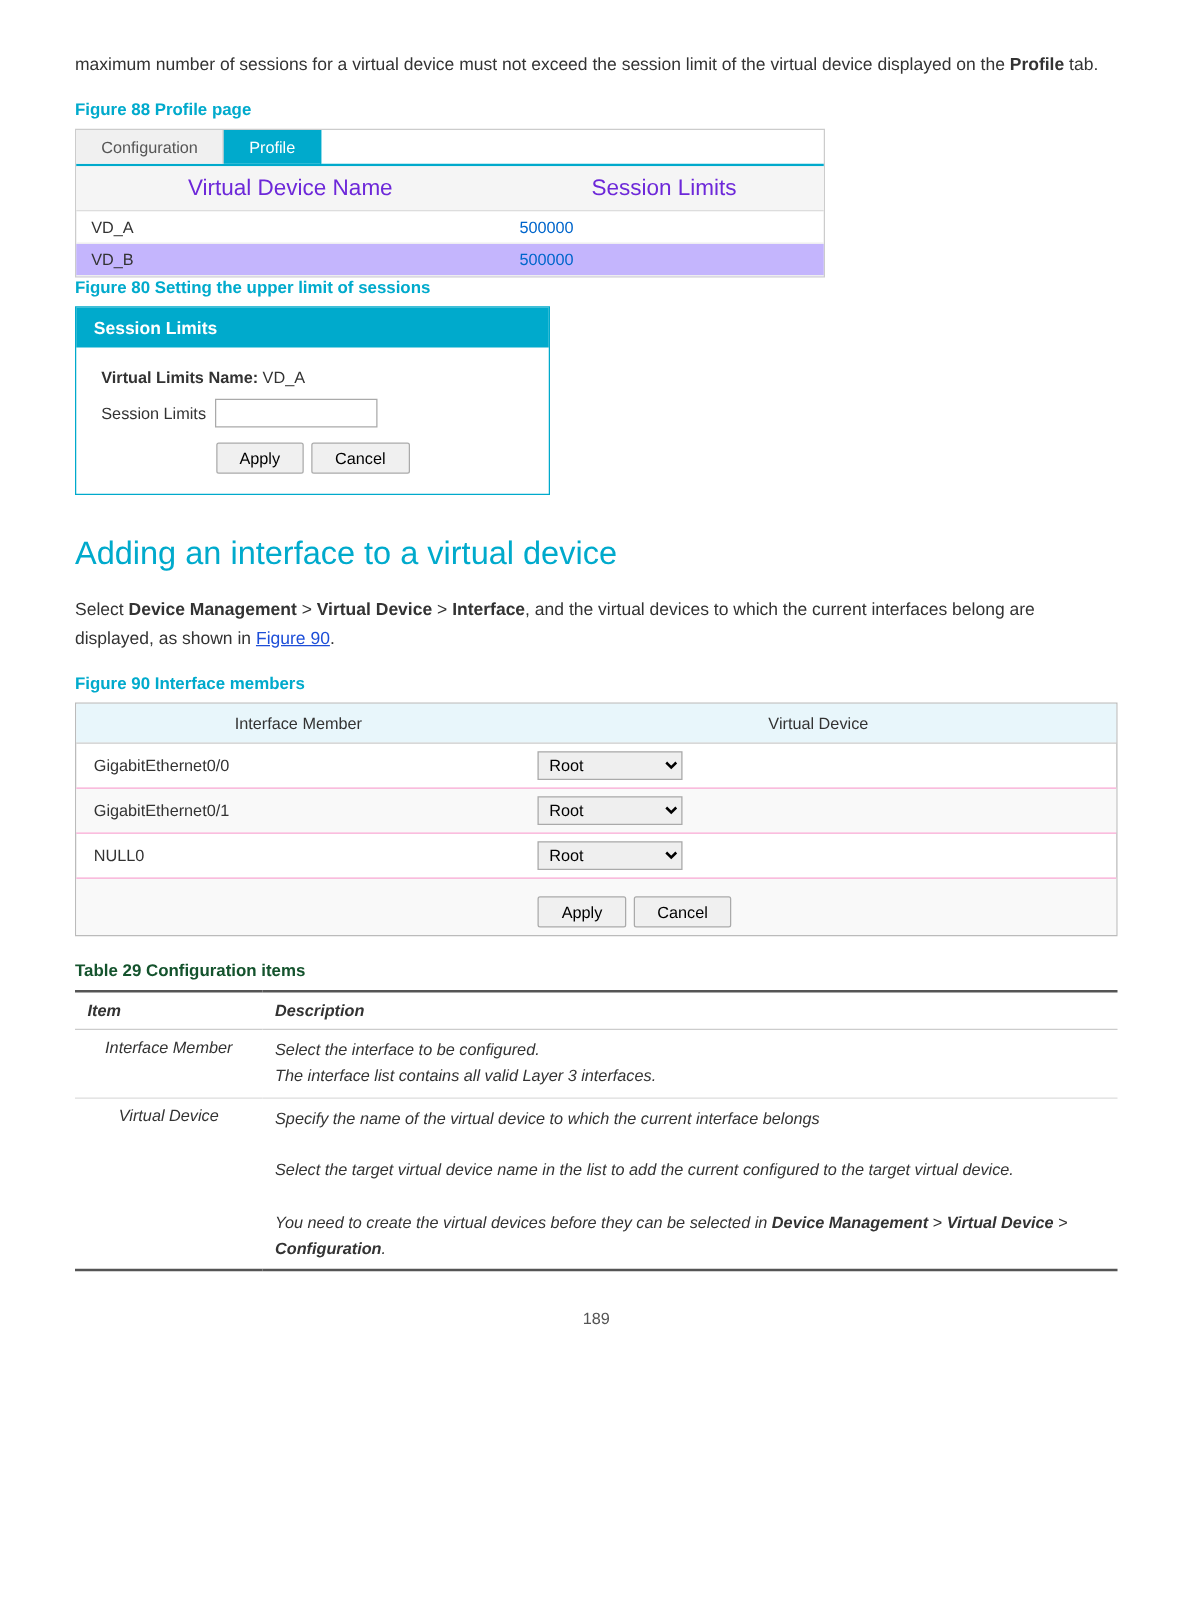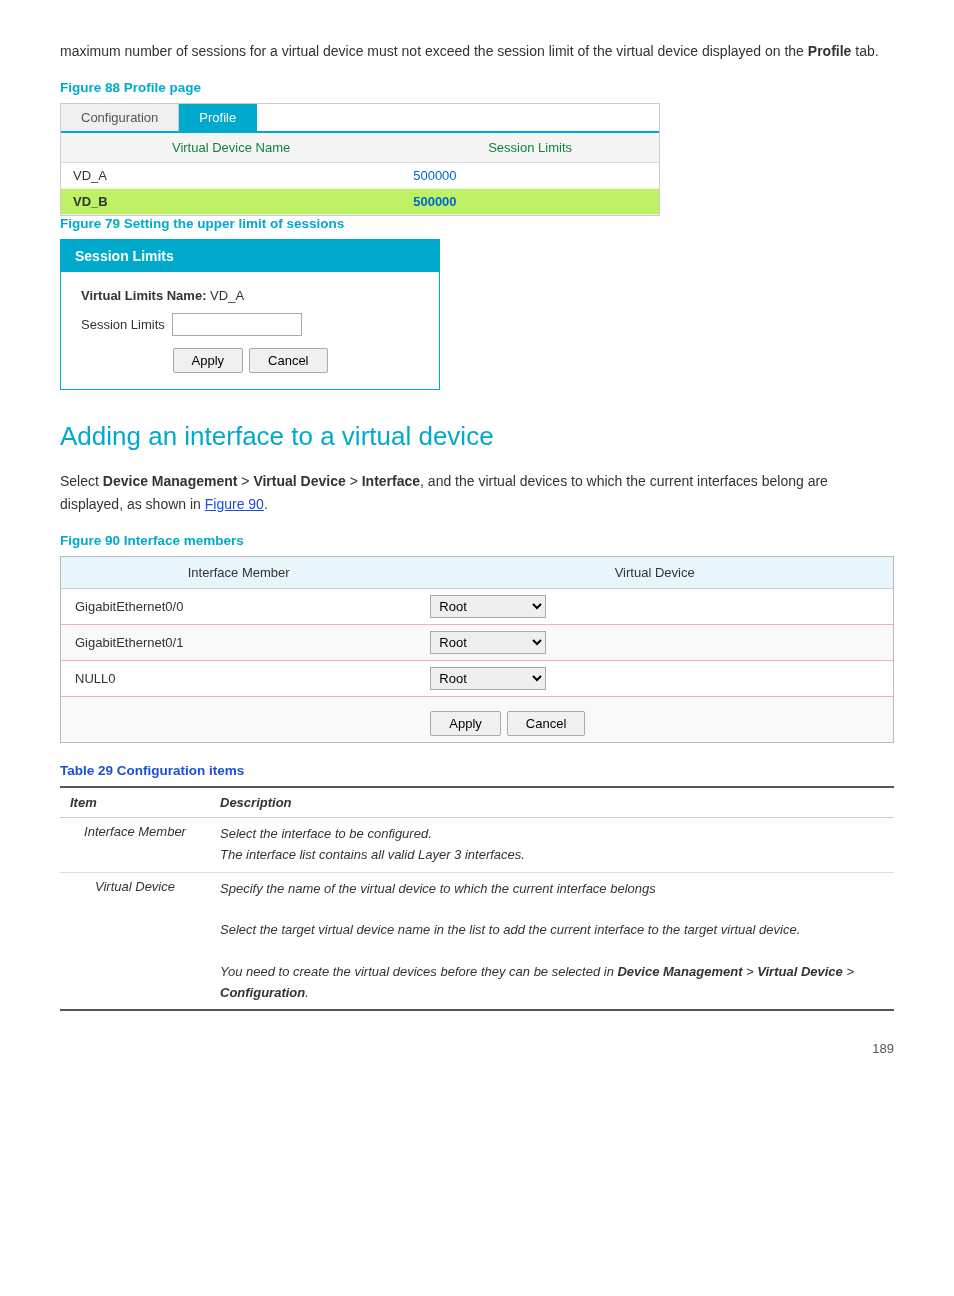--- a/index.html
+++ b/index.html
@@ -49,36 +49,35 @@
     }
     .profile-data-table {
       width: 100%;
       border-collapse: collapse;
     }
     .profile-data-table th {
       background: #f5f5f5;
       padding: 7px 12px;
       text-align: center;
       font-weight: normal;
-      font-size: 13px;
+      font-size: 18px;
       border-bottom: 1px solid #ddd;
-      color: #15803d;
+      color: #6d28d9;
     }
     .profile-data-table td {
       padding: 5px 12px;
       font-size: 13px;
       border-bottom: 1px solid #eee;
     }
     .profile-data-table td a {
       color: #0066cc;
       text-decoration: none;
     }
     .profile-data-table tr:last-child td {
-      background: #bef264;
-      font-weight: bold;
+      background: #c4b5fd;
     }
 
     
     .session-limits-box {
       border: 1px solid #00aacc;
       width: 380px;
     }
     .session-limits-header {
       background: #00aacc;
       color: #fff;
@@ -166,21 +165,21 @@
     }
     .interface-table select {
       border: 1px solid #aaa;
       padding: 2px 4px;
       font-size: 13px;
       width: 116px;
     }
 
     
     .config-table-title {
-      color: #1d4ed8;
+      color: #14532d;
       font-weight: bold;
       margin-bottom: 8px;
       font-size: 13.5px;
     }
     .config-table {
       width: 100%;
       border-collapse: collapse;
       margin-bottom: 20px;
       font-style: italic;
     }
@@ -209,21 +208,21 @@
       border-bottom: 2px solid #555;
     }
     .config-table td.desc-cell {
       line-height: 1.6;
     }
     .config-table td b {
       font-weight: bold;
     }
 
     .page-num {
-      text-align: right;
+      text-align: center;
       margin-top: 30px;
       font-size: 13px;
       color: #555;
     }
   </style>
 </head>
 <body>
 
 <p class="intro-text">
   <span>maximum number of sessions for a virtual device must not exceed the session limit of the virtual device displayed on the </span><strong>Profile</strong><span> tab.</span>
@@ -251,21 +250,21 @@
         <tr>
           <td>VD_B</td>
           <td><a href="#">500000</a></td>
         </tr>
       </tbody>
     </table>
   </div>
 </div>
 
 <div class="figure-block">
-  <div class="figure-title">Figure 79 Setting the upper limit of sessions</div>
+  <div class="figure-title">Figure 80 Setting the upper limit of sessions</div>
   <div class="session-limits-box">
     <div class="session-limits-header">Session Limits</div>
     <div class="session-limits-body">
       <div class="vd-name">
         <strong>Virtual Limits Name:</strong>
         <span>VD_A</span>
       </div>
       <div class="field-row">
         <label>Session Limits</label>
         <input type="text" style="">
@@ -347,21 +346,21 @@
         <td>Interface Member</td>
         <td class="desc-cell">
           <span>Select the interface to be configured.</span><br>
           <span>The interface list contains all valid Layer 3 interfaces.</span>
         </td>
       </tr>
       <tr>
         <td>Virtual Device</td>
         <td class="desc-cell">
           <span>Specify the name of the virtual device to which the current interface belongs</span><br><br>
-          <span>Select the target virtual device name in the list to add the current interface to the target virtual device.</span><br><br>
+          <span>Select the target virtual device name in the list to add the current configured to the target virtual device.</span><br><br>
           <span>You need to create the virtual devices before they can be selected in <b>Device Management</b> &gt; <b>Virtual Device</b> &gt; <b>Configuration</b>.</span>
         </td>
       </tr>
     </tbody>
   </table>
 </div>
 
 <div class="page-num">189</div>
 
 </body></html>

